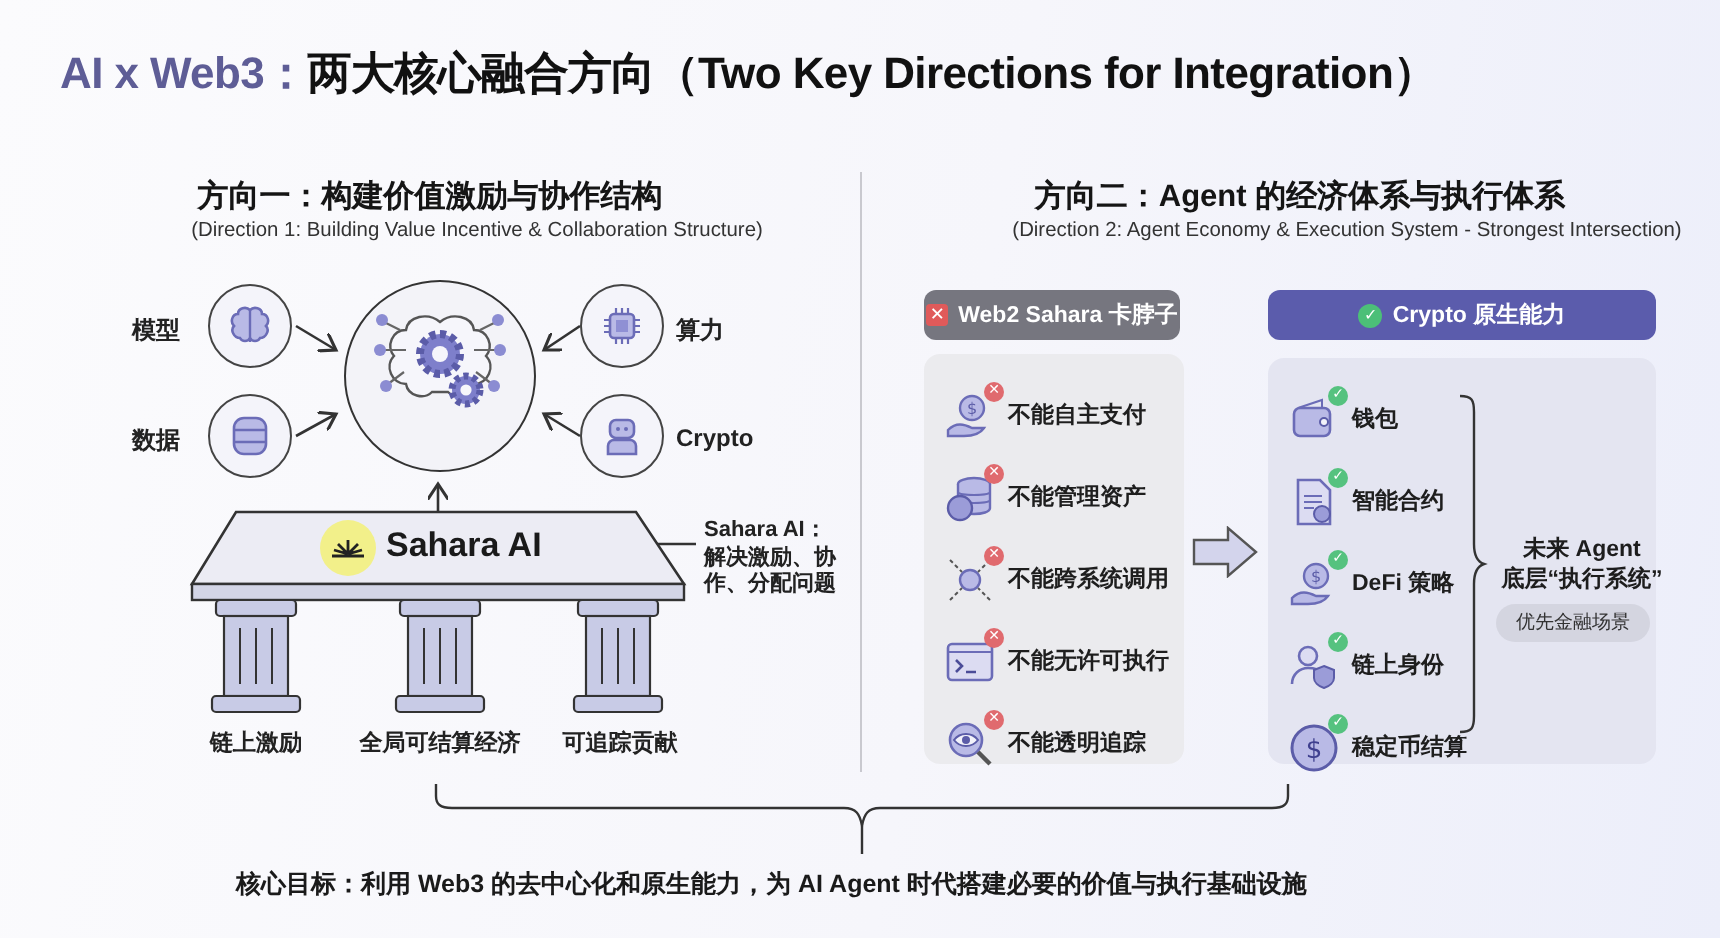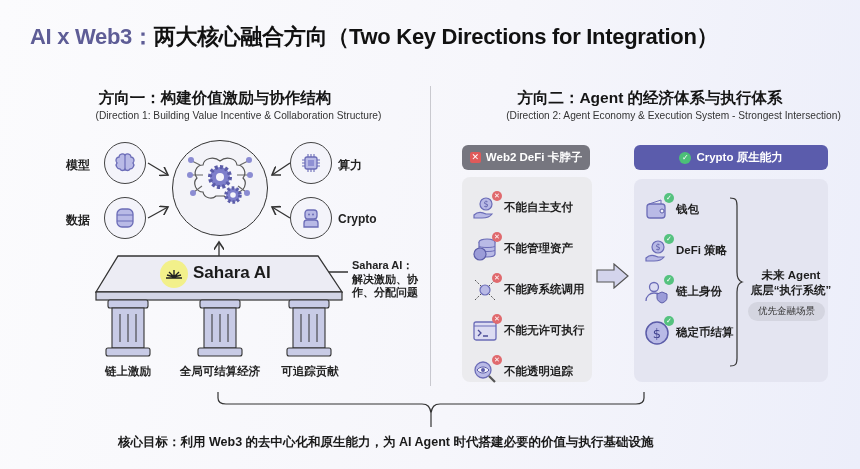--- a/index.html
+++ b/index.html
@@ -175,21 +175,21 @@
   <div>解决激励、协</div>
   <div>作、分配问题</div>
 </div>
 
 <div class="abs pillar-label" style="left:88px;width:80px;top:364px;">链上激励</div>
 <div class="abs pillar-label" style="left:170px;width:100px;top:364px;">全局可结算经济</div>
 <div class="abs pillar-label" style="left:270px;width:80px;top:364px;">可追踪贡献</div>
 
 <div class="abs col-header bad" style="left:462px;top:145px;width:128px;">
   <span class="hdr-x">✕</span>
-  <span>Web2 DeFi 卡脖子</span>
+  <span>Web2 Sahara 卡脖子</span>
 </div>
 <div class="abs list-panel bad" style="left:462px;top:177px;width:130px;height:205px;">
   <div class="list-item">
     <div class="item-icon">
       <svg width="26" height="26" viewBox="0 0 26 26">
           <circle cx="14" cy="9" r="6" fill="#b9bae6" stroke="#6b6cb7" stroke-width="1.2"></circle>
           <text x="14" y="12" font-size="8" text-anchor="middle" fill="#5b5ca8" font-family="DejaVu Sans, sans-serif">$</text>
           <path d="M2 20c4-4 8-3 12-1h6c-2 3-6 4-10 4H2z" fill="#b9bae6" stroke="#6b6cb7" stroke-width="1.2"></path>
         </svg>
       <span class="badge-x">✕</span>
@@ -259,20 +259,31 @@
           <path d="M5 7l12-4v4" fill="none" stroke="#6b6cb7"></path>
           <circle cx="18" cy="14" r="2" fill="#f2f2fa" stroke="#5b5ca8"></circle>
         </svg>
       <span class="badge-ok">✓</span>
     </div>
     <span class="item-label">钱包</span>
   </div>
   <div class="list-item">
     <div class="item-icon">
       <svg width="26" height="26" viewBox="0 0 26 26">
+          <path d="M5 2h11l5 5v17H5z" fill="#dcdcf2" stroke="#6b6cb7" stroke-width="1.3"></path>
+          <path d="M8 10h9M8 13h9M8 16h5" stroke="#6b6cb7"></path>
+          <circle cx="17" cy="19" r="4" fill="#9b9cd8" stroke="#5b5ca8"></circle>
+        </svg>
+      <span class="badge-ok">✓</span>
+    </div>
+    <span class="item-label">智能合约</span>
+  </div>
+  <div class="list-item">
+    <div class="item-icon">
+      <svg width="26" height="26" viewBox="0 0 26 26">
           <circle cx="14" cy="9" r="6" fill="#b9bae6" stroke="#6b6cb7" stroke-width="1.2"></circle>
           <text x="14" y="12" font-size="8" text-anchor="middle" fill="#5b5ca8" font-family="DejaVu Sans, sans-serif">$</text>
           <path d="M2 20c4-4 8-3 12-1h6c-2 3-6 4-10 4H2z" fill="#b9bae6" stroke="#6b6cb7" stroke-width="1.2"></path>
         </svg>
       <span class="badge-ok">✓</span>
     </div>
     <span class="item-label">DeFi 策略</span>
   </div>
   <div class="list-item">
     <div class="item-icon">

